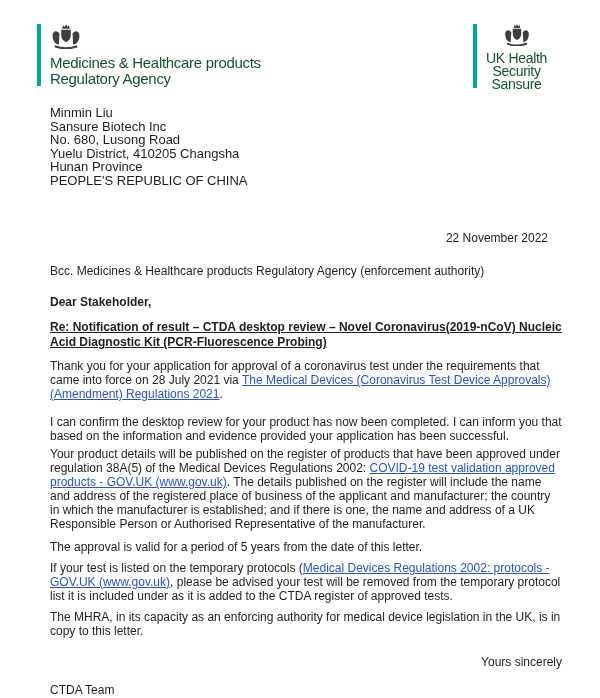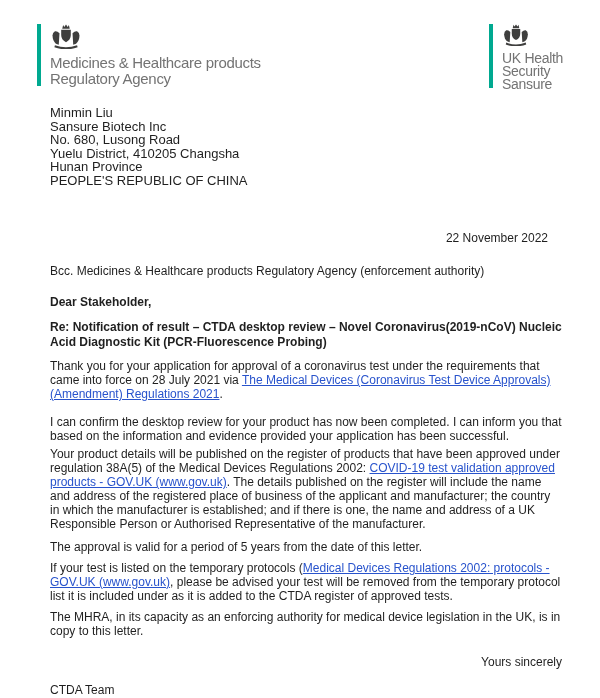--- a/index.html
+++ b/index.html
@@ -10,40 +10,41 @@
     color: #1f1f1f;
     overflow: hidden;
   }
   .page { position: relative; width: 600px; height: 698px; background: #fff; }
 
   
   .logo { position: absolute; display: flex; }
   .logo .bar { width: 4px; background: #00a990; flex: none; margin-right: 9px; }
   .logo .logo-content { display: flex; flex-direction: column; }
   .logo .crest { margin-bottom: 2px; }
-  .logo-text { color: #737373; font-size: 15px; line-height: 16px; letter-spacing: -0.3px; }
+  .logo-text { color: #14532d; font-size: 15px; line-height: 16px; letter-spacing: -0.3px; }
 
   .mhra-logo { left: 37px; top: 24px; height: 62px; }
-  .ukhsa-logo { left: 489px; top: 24px; height: 64px; }
+  .ukhsa-logo { left: 473px; top: 24px; height: 64px; text-align: center; }
   .ukhsa-logo .logo-text { font-size: 14px; line-height: 13px; }
 
   
   .recipient {
     position: absolute; left: 50px; top: 106px;
     font-size: 13px; line-height: 13.6px;
   }
   .date-line {
     position: absolute; right: 52px; top: 231px;
     font-size: 12px;
   }
   .bcc-line { position: absolute; left: 50px; top: 264px; font-size: 12px; }
   .salutation { position: absolute; left: 50px; top: 295px; font-size: 12px; font-weight: bold; }
   .subject {
     position: absolute; left: 50px; top: 320px; width: 512px;
     font-size: 12px; line-height: 15px; font-weight: bold;
+    text-decoration: underline;
   }
   .letter-body {
     position: absolute; left: 50px; top: 359px; width: 512px;
     font-size: 12px; line-height: 14px;
   }
   .letter-body p { margin: 0; }
   .p1 { margin-bottom: 14px !important; }
   .p2 { margin-bottom: 4px  !important; }
   .p3 { margin-bottom: 9px  !important; }
   .p4 { margin-bottom: 7px  !important; }

